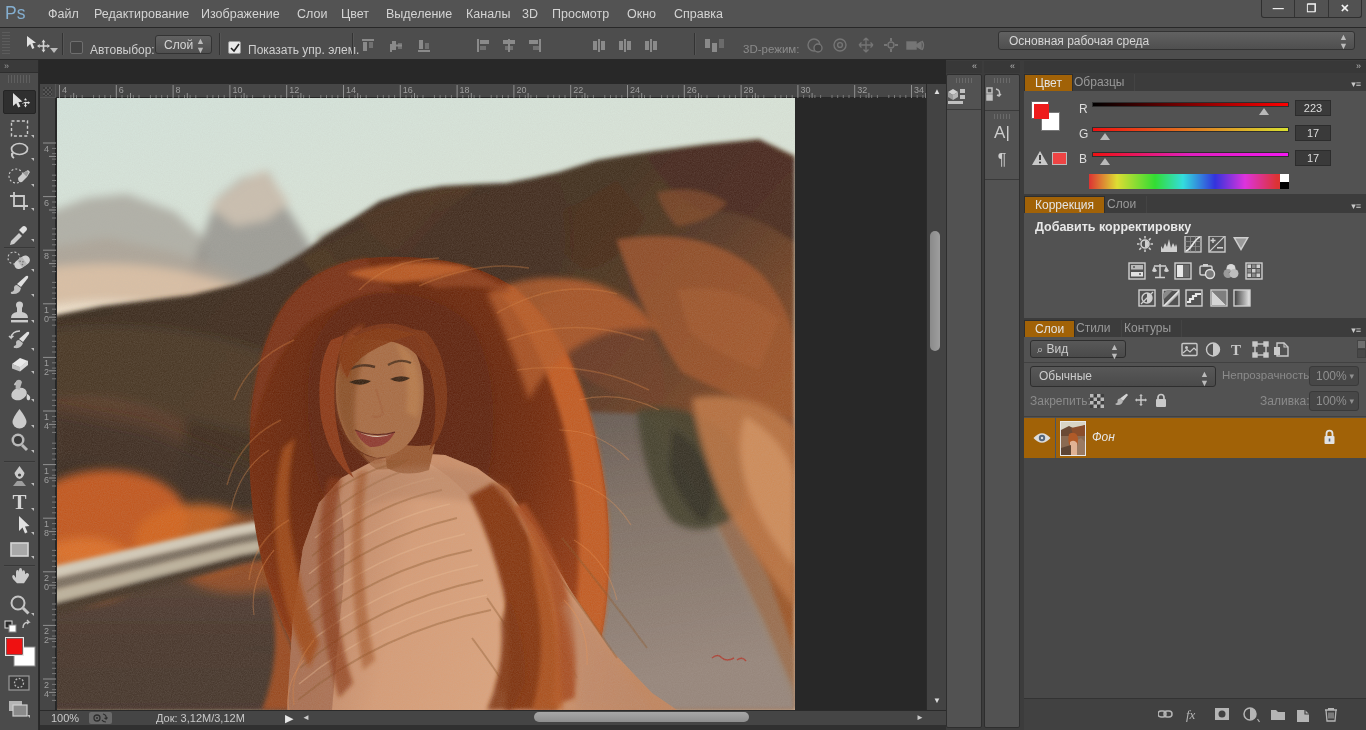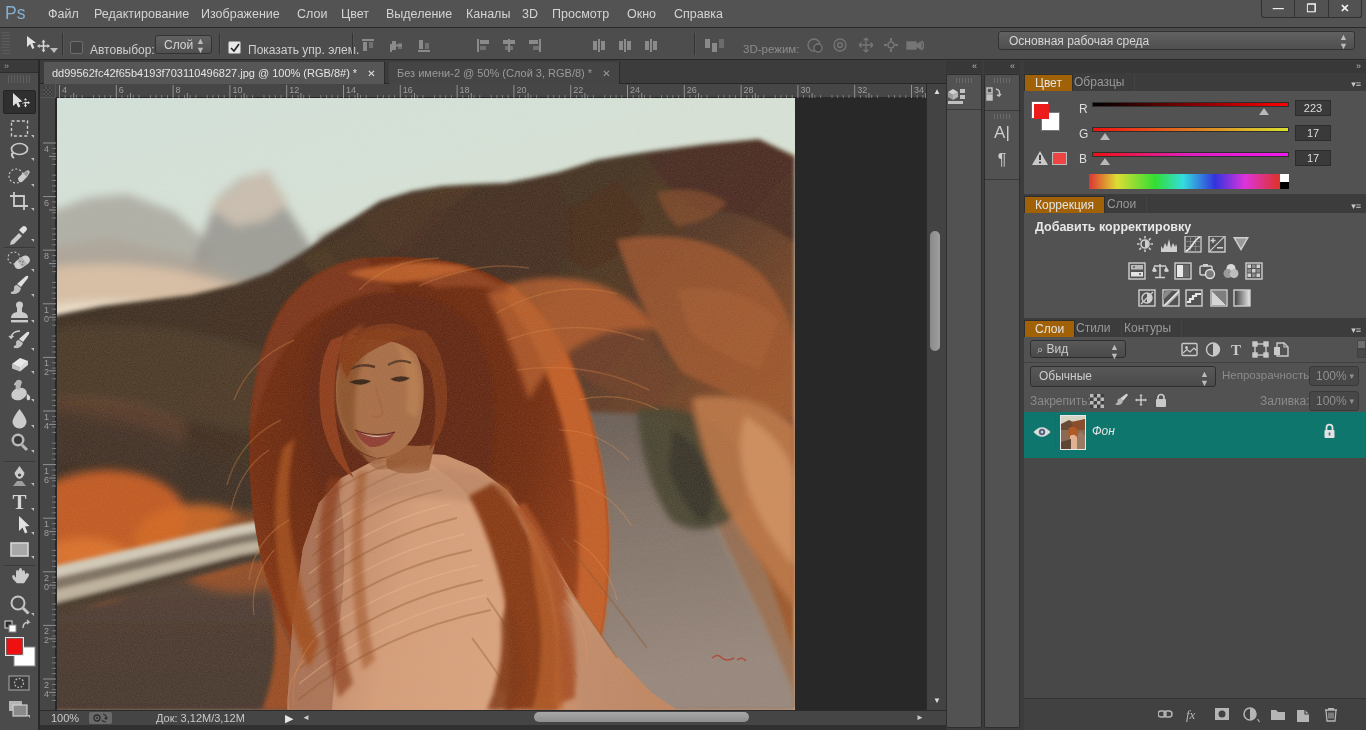--- a/index.html
+++ b/index.html
@@ -321,24 +321,20 @@
 
     <g>
         <rect x="9" y="641" width="13" height="10" fill="#b5b5b5"></rect>
         <rect x="13" y="645" width="14" height="11" fill="#8a8a8a" stroke="#cfcfcf" stroke-width="1.2"></rect>
         <path d="M27 655 l3 3 v-3Z" fill="#bdbdbd"></path>
       </g>
   </svg>
 </div>
 
 <div id="docarea">
-  <div id="tabbar">
-    <div class="dtab" style="left:4px;background:#565656;color:#e4e4e4">dd99562fc42f65b4193f703110496827.jpg @ 100%  (RGB/8#) * <span class="x">✕</span></div>
-    <div class="dtab" style="left:349px;background:#454545;color:#9a9a9a">Без имени-2 @ 50% (Слой 3, RGB/8) * <span class="x">✕</span></div>
-  </div>
   <div id="ruler-h">
       <svg width="870" height="14" style="font-family:'Liberation Sans',sans-serif">
         <g fill="none">
 <path d="M3.5 1 v13 M17.7 9 v5 M60.3 1 v13 M74.5 9 v5 M117.1 1 v13 M131.3 9 v5 M173.9 1 v13 M188.1 9 v5 M230.7 1 v13 M244.9 9 v5 M287.5 1 v13 M301.7 9 v5 M344.3 1 v13 M358.5 9 v5 M401.1 1 v13 M415.3 9 v5 M457.9 1 v13 M472.1 9 v5 M514.7 1 v13 M528.9 9 v5 M571.5 1 v13 M585.7 9 v5 M628.3 1 v13 M642.5 9 v5 M685.1 1 v13 M699.3 9 v5 M741.9 1 v13 M756.1 9 v5 M798.7 1 v13 M812.9 9 v5 M855.5 1 v13 M869.7 9 v5" stroke="#909090"></path>
 <path d="M9.2 11 v3 M14.9 11 v3 M20.5 11 v3 M26.2 11 v3 M37.6 11 v3 M43.3 11 v3 M48.9 11 v3 M54.6 11 v3 M66.0 11 v3 M71.7 11 v3 M77.3 11 v3 M83.0 11 v3 M94.4 11 v3 M100.1 11 v3 M105.7 11 v3 M111.4 11 v3 M122.8 11 v3 M128.5 11 v3 M134.1 11 v3 M139.8 11 v3 M151.2 11 v3 M156.9 11 v3 M162.5 11 v3 M168.2 11 v3 M179.6 11 v3 M185.3 11 v3 M190.9 11 v3 M196.6 11 v3 M208.0 11 v3 M213.7 11 v3 M219.3 11 v3 M225.0 11 v3 M236.4 11 v3 M242.1 11 v3 M247.7 11 v3 M253.4 11 v3 M264.8 11 v3 M270.5 11 v3 M276.1 11 v3 M281.8 11 v3 M293.2 11 v3 M298.9 11 v3 M304.5 11 v3 M310.2 11 v3 M321.6 11 v3 M327.3 11 v3 M332.9 11 v3 M338.6 11 v3 M350.0 11 v3 M355.7 11 v3 M361.3 11 v3 M367.0 11 v3 M378.4 11 v3 M384.1 11 v3 M389.7 11 v3 M395.4 11 v3 M406.8 11 v3 M412.5 11 v3 M418.1 11 v3 M423.8 11 v3 M435.2 11 v3 M440.9 11 v3 M446.5 11 v3 M452.2 11 v3 M463.6 11 v3 M469.3 11 v3 M474.9 11 v3 M480.6 11 v3 M492.0 11 v3 M497.7 11 v3 M503.3 11 v3 M509.0 11 v3 M520.4 11 v3 M526.1 11 v3 M531.7 11 v3 M537.4 11 v3 M548.8 11 v3 M554.5 11 v3 M560.1 11 v3 M565.8 11 v3 M577.2 11 v3 M582.9 11 v3 M588.5 11 v3 M594.2 11 v3 M605.6 11 v3 M611.3 11 v3 M616.9 11 v3 M622.6 11 v3 M634.0 11 v3 M639.7 11 v3 M645.3 11 v3 M651.0 11 v3 M662.4 11 v3 M668.1 11 v3 M673.7 11 v3 M679.4 11 v3 M690.8 11 v3 M696.5 11 v3 M702.1 11 v3 M707.8 11 v3 M719.2 11 v3 M724.9 11 v3 M730.5 11 v3 M736.2 11 v3 M747.6 11 v3 M753.3 11 v3 M758.9 11 v3 M764.6 11 v3 M776.0 11 v3 M781.7 11 v3 M787.3 11 v3 M793.0 11 v3 M804.4 11 v3 M810.1 11 v3 M815.7 11 v3 M821.4 11 v3 M832.8 11 v3 M838.5 11 v3 M844.1 11 v3 M849.8 11 v3 M861.2 11 v3 M866.9 11 v3" stroke="#7a7a7a"></path>
         </g>
 <g fill="#9e9e9e" font-size="9">
 <text x="6.0" y="9">4</text>
           <text x="62.8" y="9">6</text>
           <text x="119.6" y="9">8</text>
@@ -882,21 +878,21 @@
               <rect x="1" y="6" width="10" height="8" rx="1"></rect>
               <path d="M3 6 V4.5 a3 3 0 0 1 6 0 V6" fill="none" stroke="#c9c9c9" stroke-width="1.7"></path>
             </g>
         </g>
       </svg>
       <div class="abs dis" style="left:236px;top:3px">Заливка:</div>
       <div class="abs" style="left:285px;top:0px;width:50px;height:20px;background:#474747;border:1px solid #3a3a3a;border-radius:3px;color:#909090;line-height:19px;padding-left:6px">100% <span style="float:right;margin-right:4px;font-size:9px">▾</span></div>
     </div>
     <div style="position:absolute;left:0;top:96px;width:342px;height:1px;background:#414141"></div>
 
-    <div class="lrow" style="top:92px;height:46px;background:#0f766e">
+    <div class="lrow" style="top:98px;height:46px;background:#a16207">
       <svg class="abs" style="left:9px;top:14px" width="18" height="12" viewBox="0 0 18 12">
           <path d="M0.5 6 Q9 -3.5 17.5 6 Q9 15.5 0.5 6 Z" fill="#dcdcdc"></path>
           <circle cx="9" cy="6" r="3.2" fill="#54667c"></circle>
           <circle cx="9" cy="6" r="1.2" fill="#dcdcdc"></circle>
         </svg>
       <div class="abs" style="left:31px;top:0px;width:1px;height:40px;background:#46566a"></div>
       <svg class="abs" style="left:36px;top:3px" width="26" height="35" viewBox="0 0 26 35">
           <rect width="26" height="35" fill="#e8e8e8"></rect>
           <g transform="translate(1,1)">
             <rect width="24" height="33" fill="#ddc9b6"></rect>

